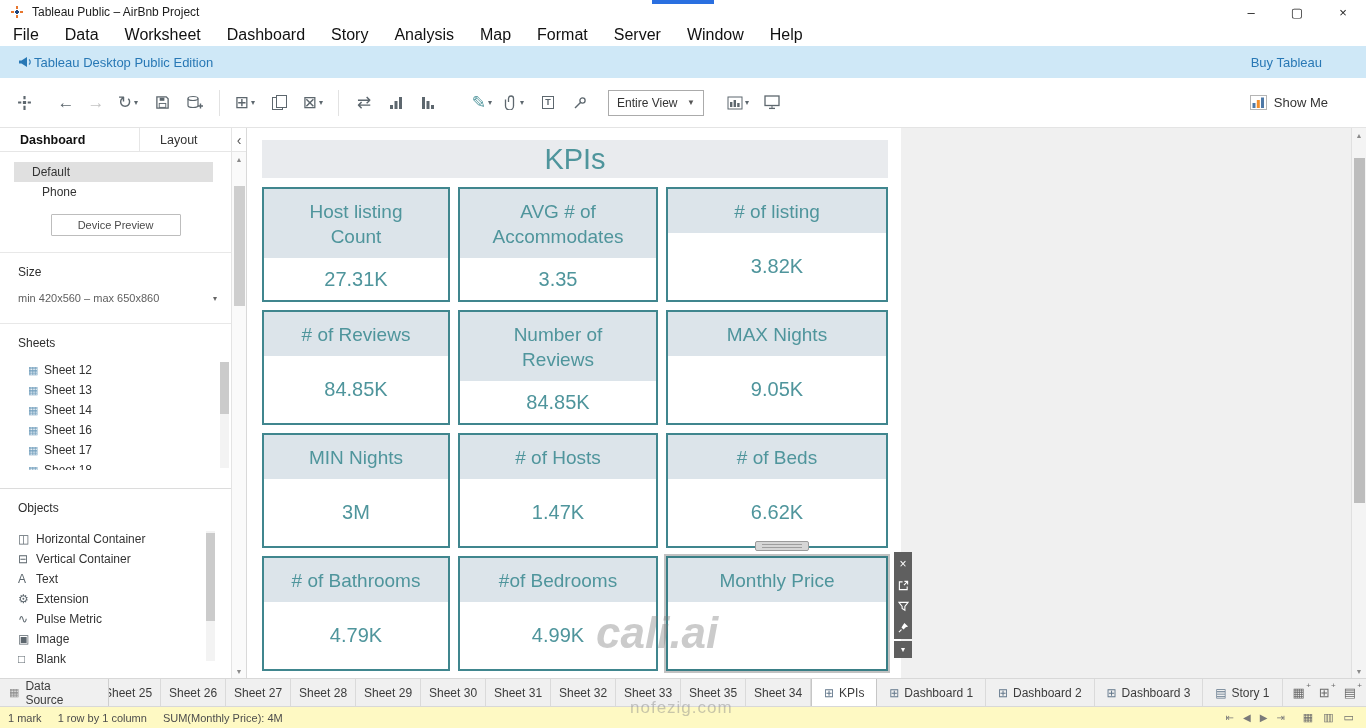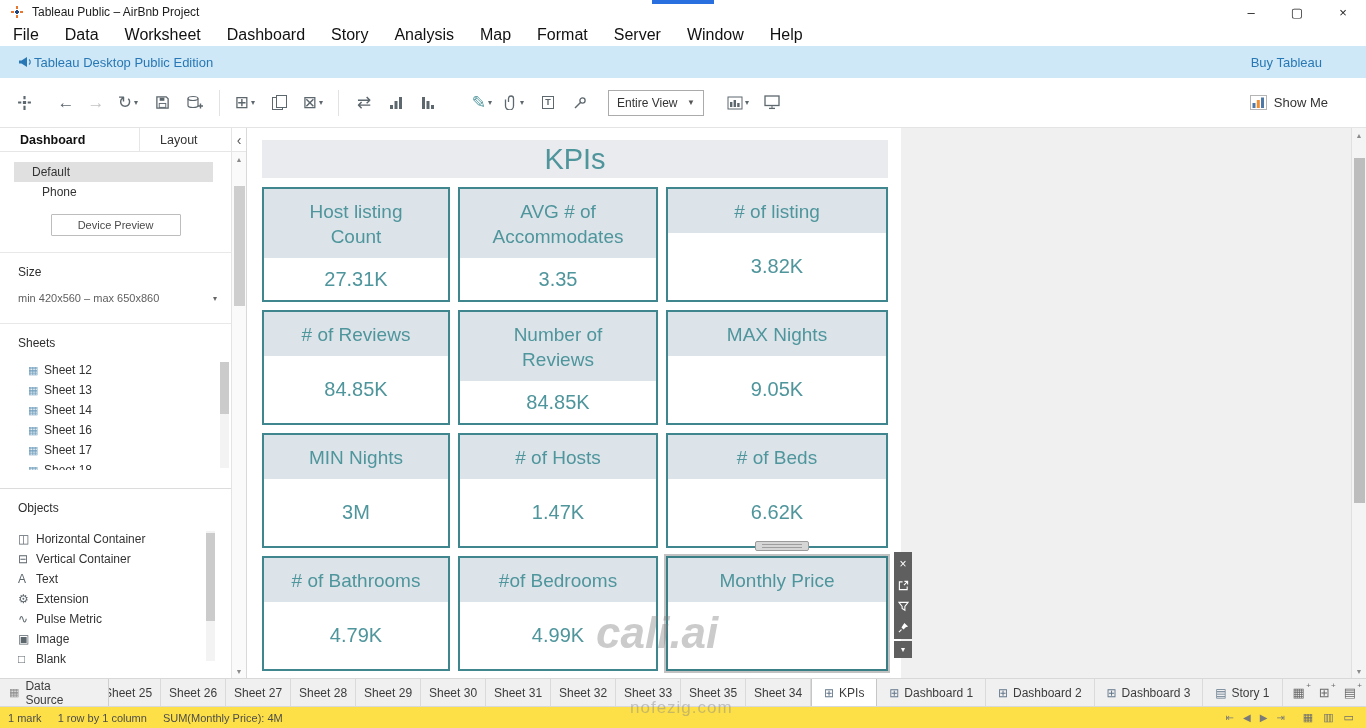--- a/index.html
+++ b/index.html
@@ -110,21 +110,21 @@
   .sheet-tab { min-width:65px; padding:0 8px; display:flex; align-items:center; justify-content:center; border-right:1px solid #dadada; white-space:nowrap; }
   .sheet-tab.with-icon { padding:0 12px; }
   .sheet-tab.clipped { margin-left:-13px; }
   .sheet-tab.active { background:#fff; border-left:1px solid #c6c6c6; border-right:1px solid #c6c6c6; }
   .tab-icon { margin-right:5px; color:#64788c; font-size:12px; }
   .tabbar-buttons { display:flex; align-items:center; gap:14px; margin-left:auto; padding:0 10px; color:#6a6a6a; font-size:13px; }
   .newtab-btn { position:relative; display:inline-flex; }
   .mini-plus { position:absolute; top:-4px; right:-6px; font-size:8px; color:#6a6a6a; }
 
   
-  .statusbar { height:22px; background:#fde047; border-top:1px solid #d8d8d8; display:flex; align-items:center; font-size:11px; color:#4d4d4d; padding:0 8px; flex:0 0 auto; }
+  .statusbar { height:22px; background:#fef9c3; border-top:1px solid #d8d8d8; display:flex; align-items:center; font-size:11px; color:#4d4d4d; padding:0 8px; flex:0 0 auto; }
   .sb-item { margin-right:16px; }
   .sb-nav { margin-left:auto; display:flex; gap:9px; color:#7a7a7a; font-size:10px; align-items:center; }
   .sb-views { display:flex; gap:10px; color:#6e6e6e; font-size:11px; margin-left:18px; margin-right:4px; align-items:center; }
 
   
   .watermark { position:absolute; inset:0; pointer-events:none; z-index:60; }
   .wm1 { position:absolute; left:596px; top:608px; font-size:44px; font-weight:bold; font-style:italic; color:rgba(125,125,125,0.40); }
   .wm2 { position:absolute; left:630px; top:698px; font-size:17px; letter-spacing:1px; color:rgba(135,135,135,0.45); }
 
   svg { display:block; }

